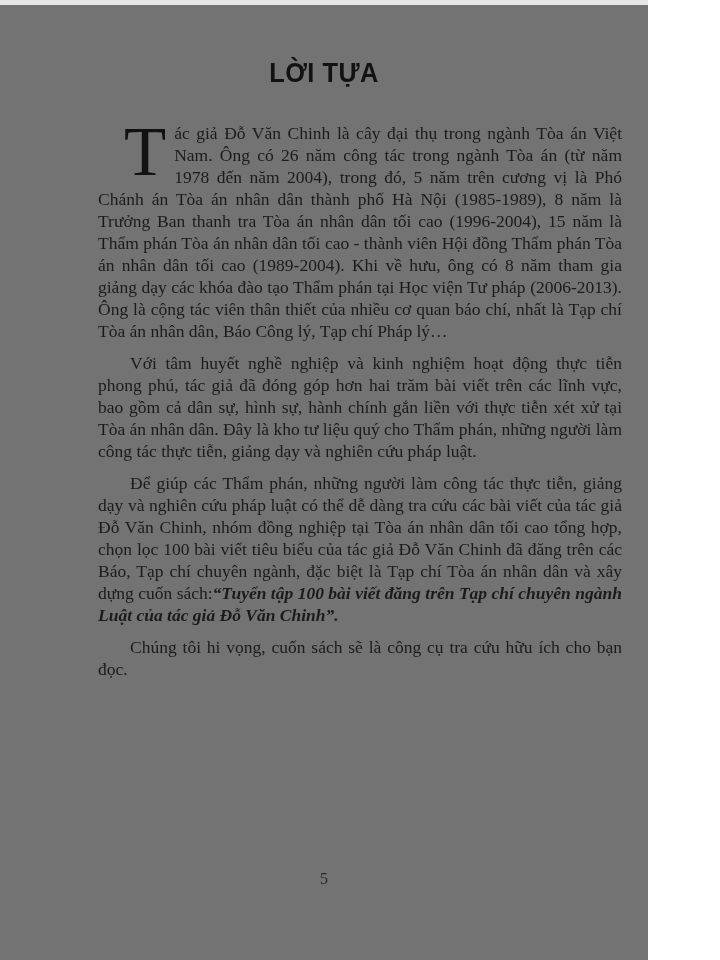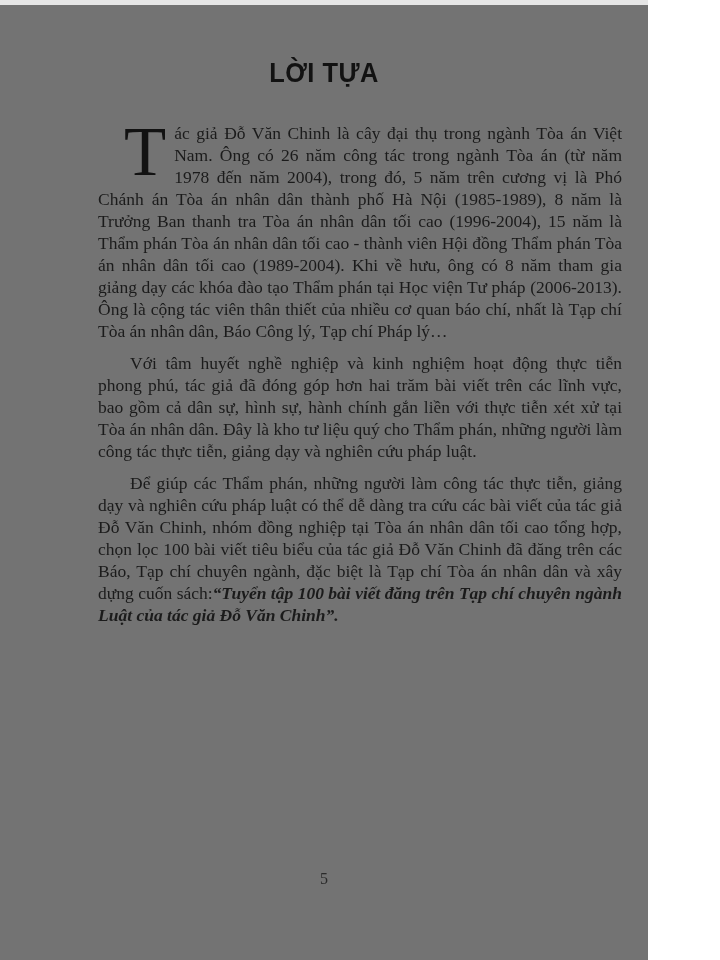--- a/index.html
+++ b/index.html
@@ -82,17 +82,18 @@
 
   <h1 class="title">LỜI TỰA</h1>
 
   <div class="content">
     <p class="para"><span class="dropcap">T</span><span>ác giả Đỗ Văn Chinh là cây đại thụ trong ngành Tòa án Việt Nam. Ông có 26 năm công tác trong ngành Tòa án (từ năm 1978 đến năm 2004), trong đó, 5 năm trên cương vị là Phó Chánh án Tòa án nhân dân thành phố Hà Nội (1985-1989), 8 năm là Trưởng Ban thanh tra Tòa án nhân dân tối cao (1996-2004), 15 năm là Thẩm phán Tòa án nhân dân tối cao - thành viên Hội đồng Thẩm phán Tòa án nhân dân tối cao (1989-2004). Khi về hưu, ông có 8 năm tham gia giảng dạy các khóa đào tạo Thẩm phán tại Học viện Tư pháp (2006-2013). Ông là cộng tác viên thân thiết của nhiều cơ quan báo chí, nhất là Tạp chí Tòa án nhân dân, Báo Công lý, Tạp chí Pháp lý…</span></p>
 
     <p class="para indent">Với tâm huyết nghề nghiệp và kinh nghiệm hoạt động thực tiễn phong phú, tác giả đã đóng góp hơn hai trăm bài viết trên các lĩnh vực, bao gồm cả dân sự, hình sự, hành chính gắn liền với thực tiễn xét xử tại Tòa án nhân dân. Đây là kho tư liệu quý cho Thẩm phán, những người làm công tác thực tiễn, giảng dạy và nghiên cứu pháp luật.</p>
 
     <p class="para indent"><span>Để giúp các Thẩm phán, những người làm công tác thực tiễn, giảng dạy và nghiên cứu pháp luật có thể dễ dàng tra cứu các bài viết của tác giả Đỗ Văn Chinh, nhóm đồng nghiệp tại Tòa án nhân dân tối cao tổng hợp, chọn lọc 100 bài viết tiêu biểu của tác giả Đỗ Văn Chinh đã đăng trên các Báo, Tạp chí chuyên ngành, đặc biệt là Tạp chí Tòa án nhân dân và xây dựng cuốn sách:</span><span class="em">“Tuyển tập 100 bài viết đăng trên Tạp chí chuyên ngành Luật của tác giả Đỗ Văn Chinh”.</span></p>
 
+    <p class="para indent">Chúng tôi hi vọng, cuốn sách sẽ là công cụ tra cứu hữu ích cho bạn đọc.</p>
 
   </div>
 
   <div class="page-number">5</div>
 </div>
 
 </body></html>

